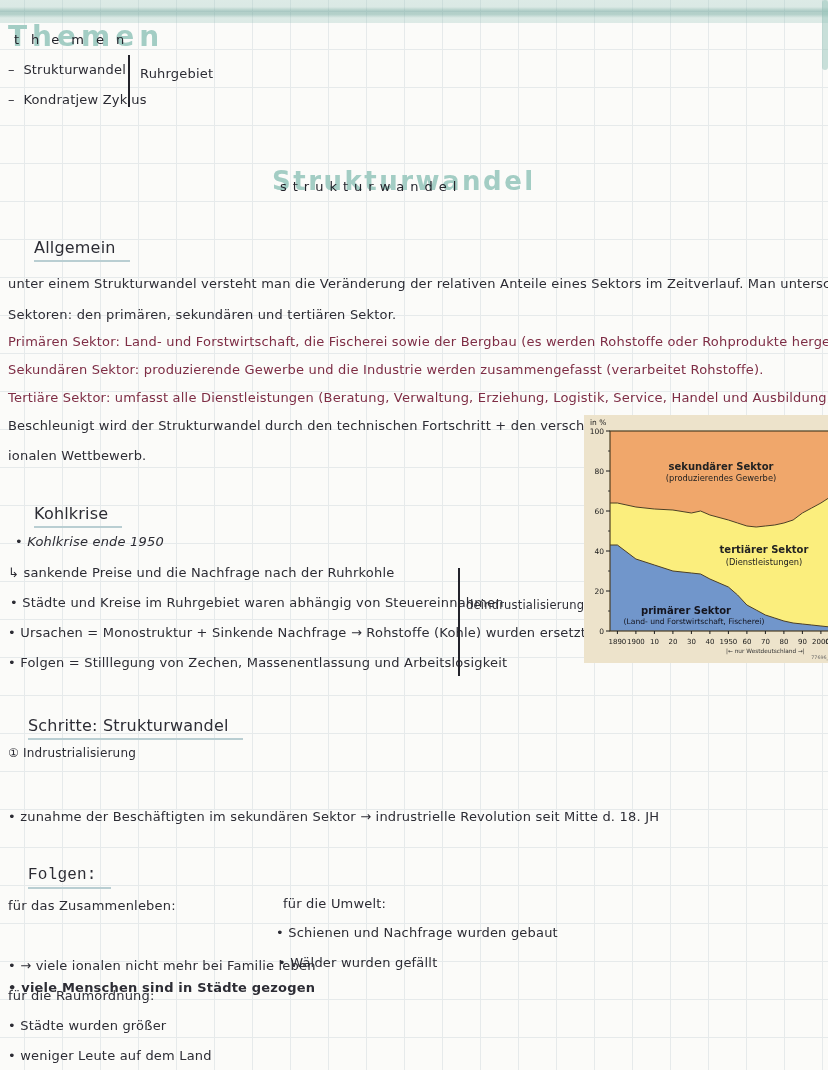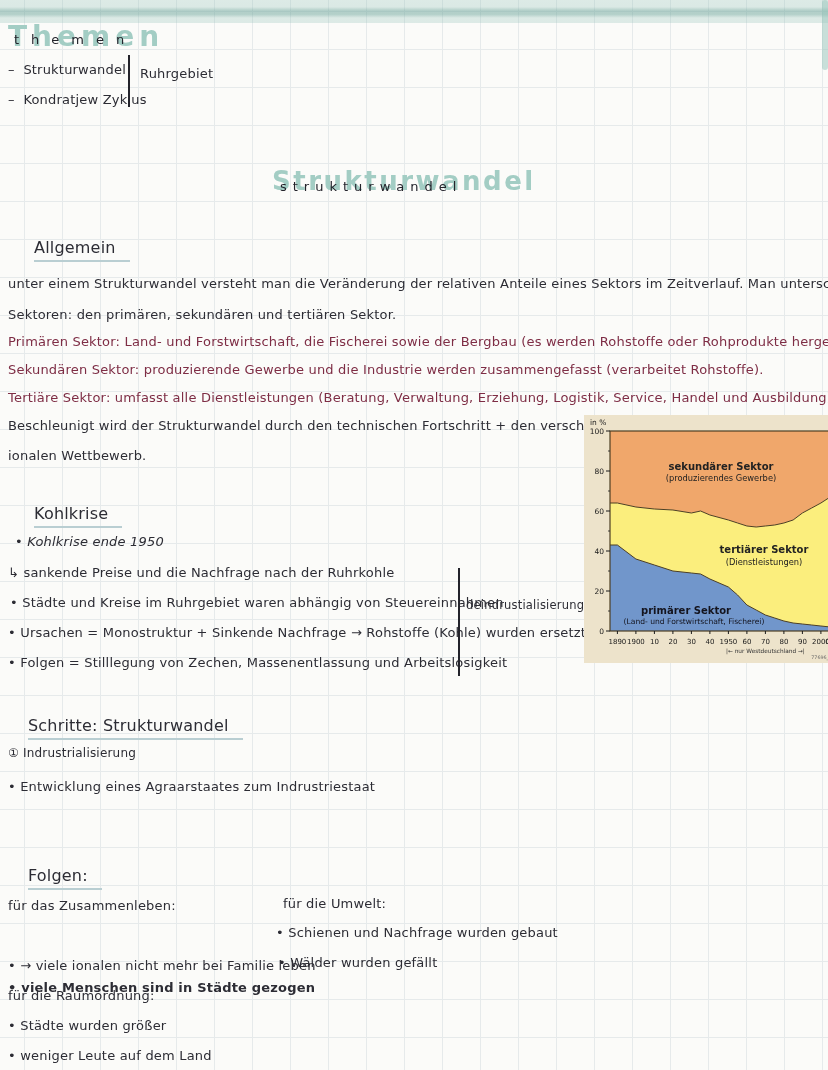--- a/index.html
+++ b/index.html
@@ -123,23 +123,23 @@
         <text x="180" y="150" font-size="8.3" text-anchor="middle" fill="#222">(Dienstleistungen)</text>
         <text x="102" y="199" font-size="10" font-weight="bold" text-anchor="middle" fill="#14141e">primärer Sektor</text>
         <text x="110" y="209" font-size="7.6" text-anchor="middle" fill="#14141e">(Land- und Forstwirtschaft, Fischerei)</text>
         <text x="181.39999999999998" y="238" font-size="5.8" text-anchor="middle" fill="#333">|← nur Westdeutschland →|</text>
         <text x="248" y="244" font-size="4.8" text-anchor="end" fill="#666">77696_1</text>
       </svg>
   </div>
 
   <div class="line heading" style="left:8px; top:716px;">Schritte: Strukturwandel</div>
   <div class="line" style="left:8px; top:746px; font-size:12px;">① Indrustrialisierung</div>
-  <div class="line" style="left:8px; top:779px;">• Entwicklung eines Agraarstaates zum Indrustriestaat</div>
+  <div class="line" style="left:8px; top:809px;">• zunahme der Beschäftigten im sekundären Sektor → indrustrielle Revolution seit Mitte d. 18. JH</div>
 
-  <div class="line heading" style="left:8px; top:866px;">Folgen:</div>
+  <div class="line heading" style="left:8px; top:866px;font-family:Liberation Mono, monospace;">Folgen:</div>
   <div class="line" style="left:8px; top:898px;">für das Zusammenleben:</div>
   <div class="line" style="left:283px; top:896px;">für die Umwelt:</div>
   <div class="line" style="left:8px; top:980px;font-weight:bold;">• viele Menschen sind in Städte gezogen</div>
   <div class="line" style="left:276px; top:925px;">• Schienen und Nachfrage wurden gebaut</div>
   <div class="line" style="left:8px; top:958px;">• → viele ionalen nicht mehr bei Familie leben</div>
   <div class="line" style="left:278px; top:955px;">• Wälder wurden gefällt</div>
   <div class="line" style="left:8px; top:988px;">für die Raumordnung:</div>
   <div class="line" style="left:8px; top:1018px;">• Städte wurden größer</div>
   <div class="line" style="left:8px; top:1048px;">• weniger Leute auf dem Land</div>
 

